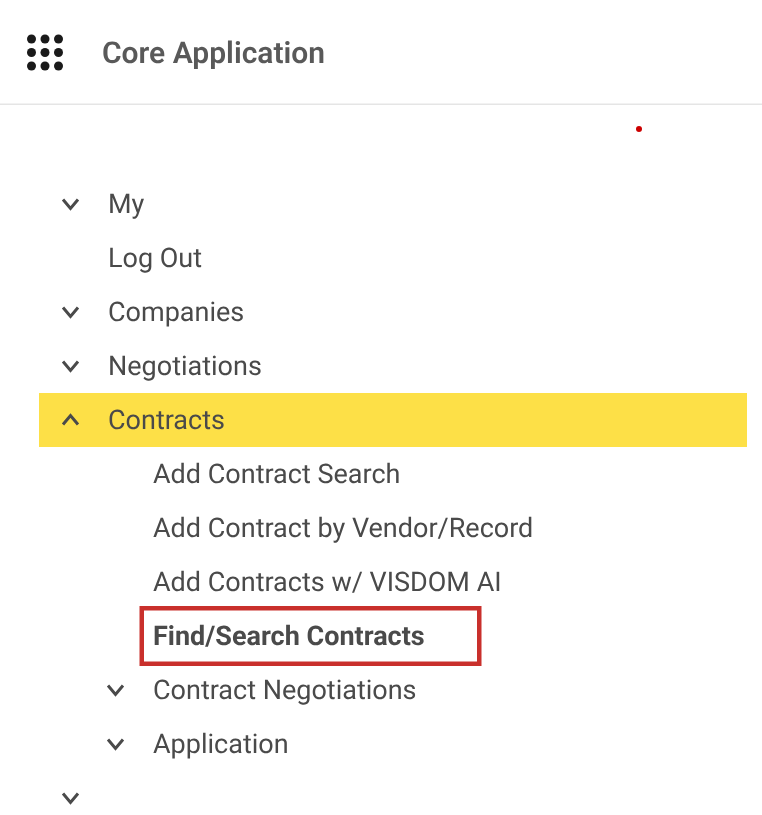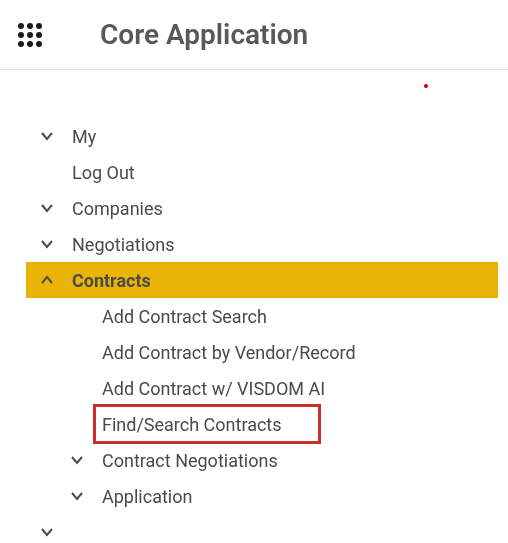--- a/index.html
+++ b/index.html
@@ -28,24 +28,23 @@
     margin-right: 24px;
     cursor: pointer;
   }
   .apps-icon span {
     width: 6px;
     height: 6px;
     background: #1a1a1a;
     border-radius: 50%;
   }
   .title {
-    font-size: 28px;
+    font-size: 20px;
     font-weight: 600;
     color: #595959;
-    margin-left: 32px;
   }
   .red-dot {
     position: absolute;
     top: 84px;
     left: 424px;
     width: 4px;
     height: 4px;
     background: #c00;
     border-radius: 50%;
   }
@@ -56,22 +55,21 @@
   .nav-row {
     display: flex;
     align-items: center;
     height: 36px;
     font-size: 18px;
     color: #4a4a4a;
     cursor: pointer;
     position: relative;
   }
   .nav-row.selected {
-    background: #eab308;
-    font-weight: bold;
+    background: #fde047;
   }
   .chev-slot {
     width: 72px;
     display: flex;
     justify-content: flex-end;
     align-items: center;
     padding-right: 18px;
     flex-shrink: 0;
   }
   .chev {
@@ -174,24 +172,24 @@
     <div class="label">Add Contract Search</div>
   </div>
 
   <div class="nav-row lvl1 leaf">
     <div class="chev-slot"></div>
     <div class="label">Add Contract by Vendor/Record</div>
   </div>
 
   <div class="nav-row lvl1 leaf">
     <div class="chev-slot"></div>
-    <div class="label">Add Contract w/ VISDOM AI</div>
-  </div>
-
-  <div class="nav-row lvl1 leaf" style="position:relative;">
+    <div class="label">Add Contracts w/ VISDOM AI</div>
+  </div>
+
+  <div class="nav-row lvl1 leaf" style="position:relative;font-weight:bold;">
     <div class="chev-slot"></div>
     <div class="label">Find/Search Contracts</div>
     <div class="highlight-box" style="left:93px; top:-2px; width:228px; height:40px;"></div>
   </div>
 
   <div class="nav-row lvl1">
     <div class="chev-slot">
         <span class="chev">
           <svg viewBox="0 0 14 14" width="14" height="14">
             <polyline points="2,4 7,10 12,4"></polyline>

